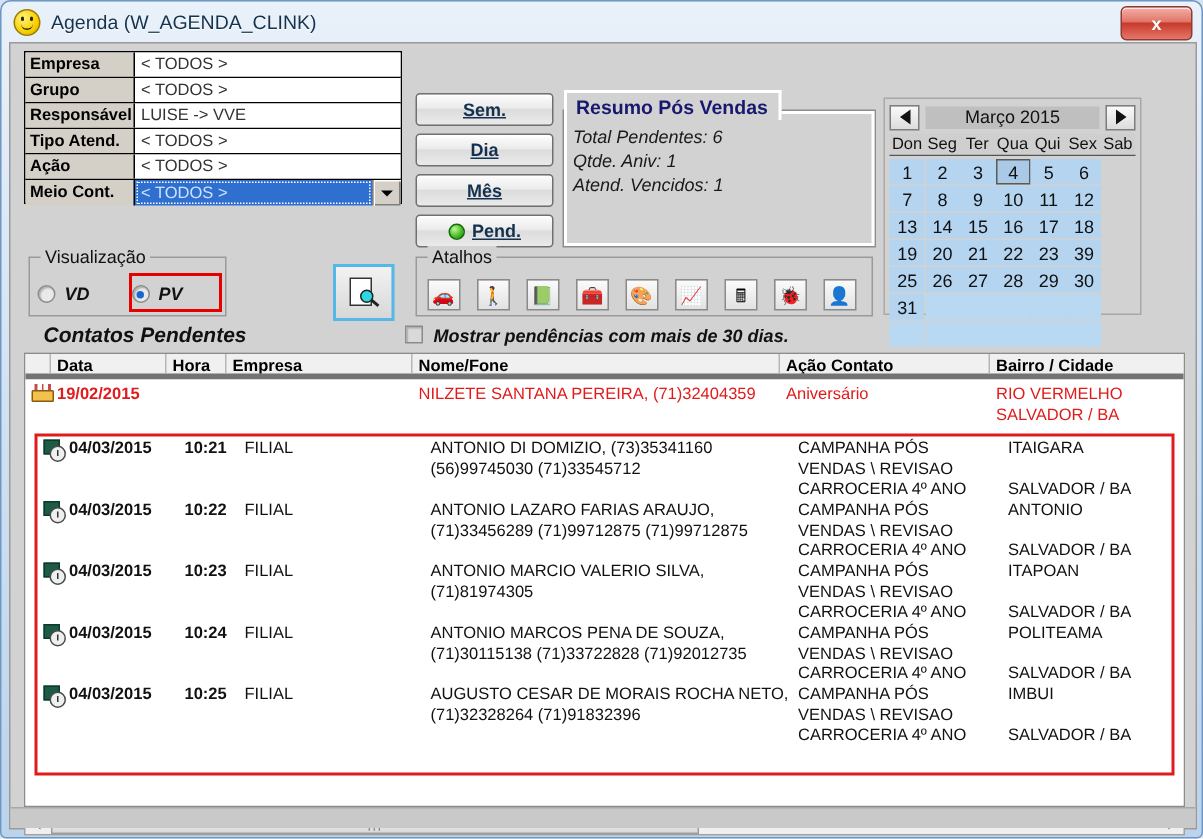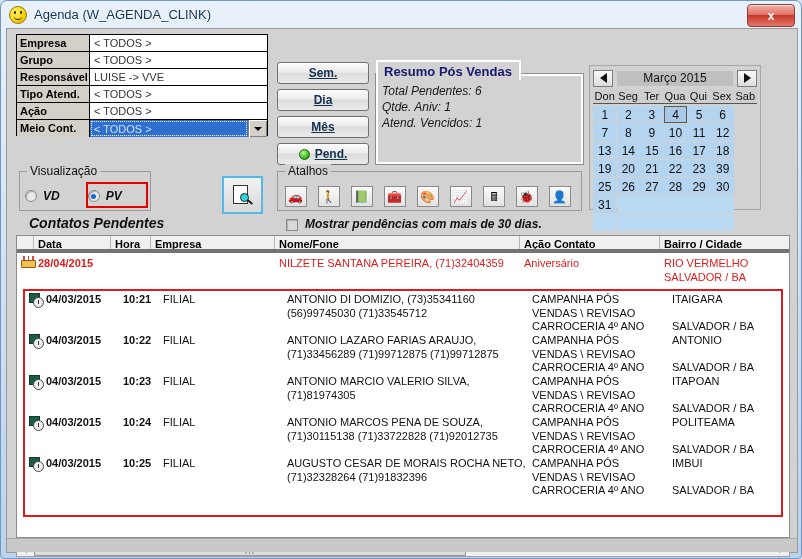--- a/index.html
+++ b/index.html
@@ -229,21 +229,21 @@
   .atalhos-row{position:absolute;left:278px;top:157px;display:flex;}
   .aico{
     width:22px;height:21px;margin-right:11px;
     border:1px solid #8a8a8a;box-sizing:border-box;
     background:linear-gradient(to bottom,#fbfbfb,#e2e2e2);
     display:flex;align-items:center;justify-content:center;
     font-size:12px;line-height:1;cursor:pointer;overflow:hidden;
   }
   .aico:last-child{margin-right:0;}
 
-  .chk30{position:absolute;left:272px;top:188px;display:flex;align-items:flex-end;}
+  .chk30{position:absolute;left:256px;top:188px;display:flex;align-items:flex-start;}
   .cbox{
     width:12px;height:12px;background:#d9d9d9;border:1px solid #8a8a8a;
     box-sizing:border-box;box-shadow:inset 1px 1px 1px rgba(0,0,0,.2);cursor:pointer;
   }
   .chk30 span{margin-left:7px;font-size:12px;font-weight:bold;font-style:italic;color:#111;}
 
   
   .listwrap{
     position:absolute;left:9px;top:206px;width:774px;height:303px;
     background:#fff;border:1px solid #8c8c8c;box-sizing:border-box;
@@ -509,21 +509,21 @@
       </div>
 
       <div class="lbody">
 
         <div class="row aniv">
           <div class="c-ic">
             <span class="cake">
               <span class="c1"></span><span class="c2"></span><span class="c3"></span><span class="top"></span>
             </span>
           </div>
-          <div class="c-dt">28/04/2015</div>
+          <div class="c-dt">19/02/2015</div>
           <div class="c-hr"></div>
           <div class="c-em"></div>
           <div class="c-nm">NILZETE SANTANA PEREIRA, (71)32404359</div>
           <div class="c-ac">Aniversário</div>
           <div class="c-bc">
             <span>RIO VERMELHO</span><br>
             <span>SALVADOR / BA</span>
           </div>
         </div>
 

